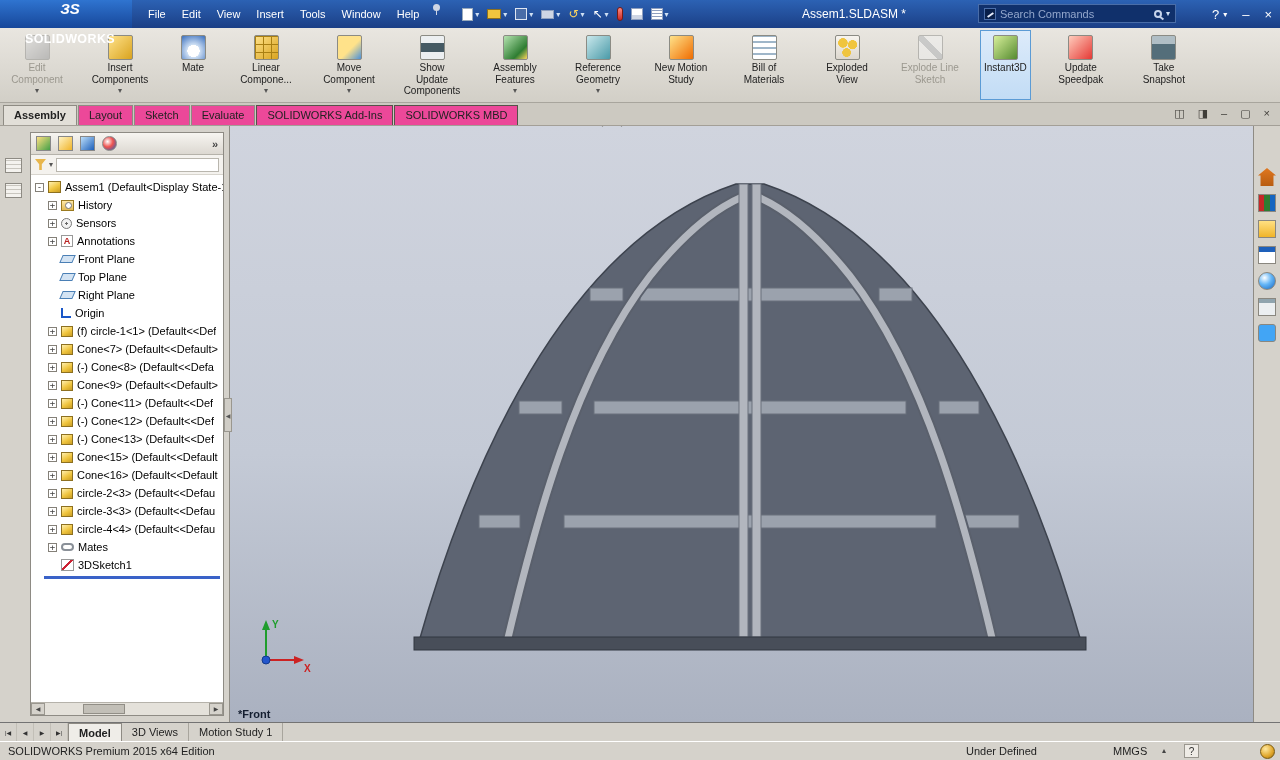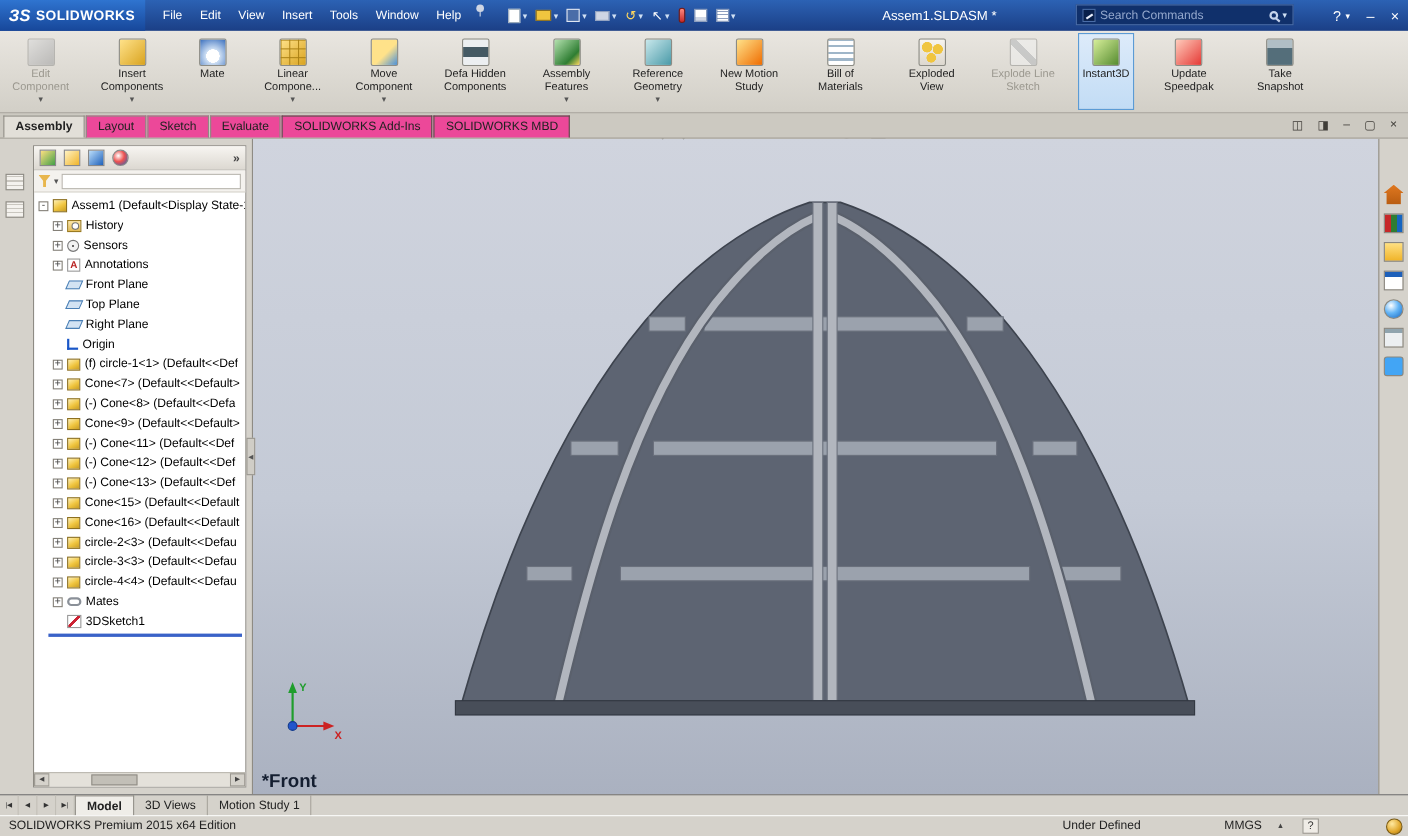--- a/index.html
+++ b/index.html
@@ -1,21 +1,21 @@
 <!DOCTYPE html>
 <html><head>
 <meta charset="utf-8">
 <style>
   *{margin:0;padding:0;box-sizing:border-box;}
   html,body{width:1280px;height:760px;overflow:hidden;font-family:"Liberation Sans","DejaVu Sans",sans-serif;}
   #app{position:relative;width:1280px;height:760px;background:#d5d2cb;font-size:11px;}
 
   
   #titlebar{position:absolute;left:0;top:0;width:1280px;height:28px;background:linear-gradient(#2c62b4,#1b3f86);display:flex;align-items:center;color:#fff;z-index:20;}
-  #logo{width:132px;height:28px;background:linear-gradient(#2f74d0,#17479a);display:flex;align-items:center;gap:5px;padding-left:8px;font-weight:bold;}
+  #logo{width:132px;height:28px;background:linear-gradient(#2f74d0,#17479a);display:flex;align-items:center;gap:15px;padding-left:8px;font-weight:bold;flex-direction:column;}
   #logo .bg{font-size:15px;font-style:italic;}
   #logo .bn{font-size:12.5px;letter-spacing:.4px;}
   #menubar{display:flex;margin-left:8px;}
   .menu-item{padding:4px 8px;font-size:11px;}
   .pin-icon{width:7px;height:7px;border-radius:50%;background:#cfd6e4;margin:0 6px;position:relative;}
   .pin-icon::after{content:"";position:absolute;left:3px;top:6px;width:1px;height:5px;background:#cfd6e4;}
   #quickbar{display:flex;align-items:center;gap:4px;margin-left:14px;}
   .qbtn{display:flex;align-items:center;gap:2px;padding:2px 2px;}
   .qarrow{font-size:8px;color:#cfe0f4;}
   .qi-new{width:11px;height:13px;background:#fff;border:1px solid #9ab;}
@@ -117,21 +117,21 @@
   #tree-hscroll{height:13px;flex:0 0 auto;background:#d5d2cb;border-top:1px solid #b5b2aa;display:flex;align-items:center;}
   .scroll-btn{width:14px;height:12px;border:1px solid #9a978f;background:#d5d2cb;font-size:6px;text-align:center;line-height:11px;color:#444;flex:0 0 auto;}
   #hscroll-track{flex:1;height:12px;background:#e4e1da;position:relative;}
   #hthumb{position:absolute;left:38px;top:1px;width:42px;height:10px;background:#c2bfb7;border:1px solid #918e86;}
   #panel-splitter{position:absolute;left:224px;top:398px;width:8px;height:34px;background:#d0cdc6;border:1px solid #9a978f;z-index:7;font-size:6px;color:#555;display:flex;align-items:center;justify-content:center;}
 
   
   #viewport{position:absolute;left:230px;top:126px;width:1023px;height:596px;background:linear-gradient(#d0d4de 0%,#c4cad6 55%,#aab1c0 100%);overflow:hidden;z-index:1;}
   #model-svg{position:absolute;left:0;top:0;}
   #triad{position:absolute;left:22px;top:490px;}
-  #front-label{position:absolute;left:8px;bottom:2px;font-size:17px;font-weight:bold;color:#141e30;}
+  #front-label{position:absolute;left:8px;bottom:2px;font-size:11px;font-weight:bold;color:#141e30;}
 
   
   #rightpane{position:absolute;right:0;top:126px;width:27px;height:596px;background:#d5d2cb;border-left:1px solid #8e8b84;display:flex;flex-direction:column;align-items:center;padding-top:42px;gap:8px;z-index:5;}
   .rp{width:18px;height:18px;border:1px solid #8a877f;flex:0 0 auto;}
   .rp-home{border:none;background:linear-gradient(#e07820,#b85c10);clip-path:polygon(50% 0,100% 42%,86% 42%,86% 100%,14% 100%,14% 42%,0 42%);}
   .rp-library{background:linear-gradient(90deg,#c62828 0 33%,#2e7d32 33% 66%,#1565c0 66%);}
   .rp-explorer{background:linear-gradient(#ffe082,#f0b429);}
   .rp-palette{background:linear-gradient(#1e60ba 30%,#fff 30%);}
   .rp-appearance{border-radius:50%;background:radial-gradient(circle at 35% 30%,#fff,#64b5f6 45%,#1565c0);}
   .rp-props{background:linear-gradient(#90a4ae 25%,#eceff1 25%);}
@@ -243,21 +243,21 @@
         <span>Linear Compone...</span>
         <span class="carrow">▾</span>
       </div>
     <div class="cmdbtn">
         <span class="cicon ci5"></span>
         <span>Move Component</span>
         <span class="carrow">▾</span>
       </div>
     <div class="cmdbtn">
         <span class="cicon ci6"></span>
-        <span>Defa Hidden Components</span>
+        <span>Show Update Components</span>
       </div>
     <div class="cmdbtn">
         <span class="cicon ci7"></span>
         <span>Assembly Features</span>
         <span class="carrow">▾</span>
       </div>
     <div class="cmdbtn">
         <span class="cicon ci8"></span>
         <span>Reference Geometry</span>
         <span class="carrow">▾</span>

